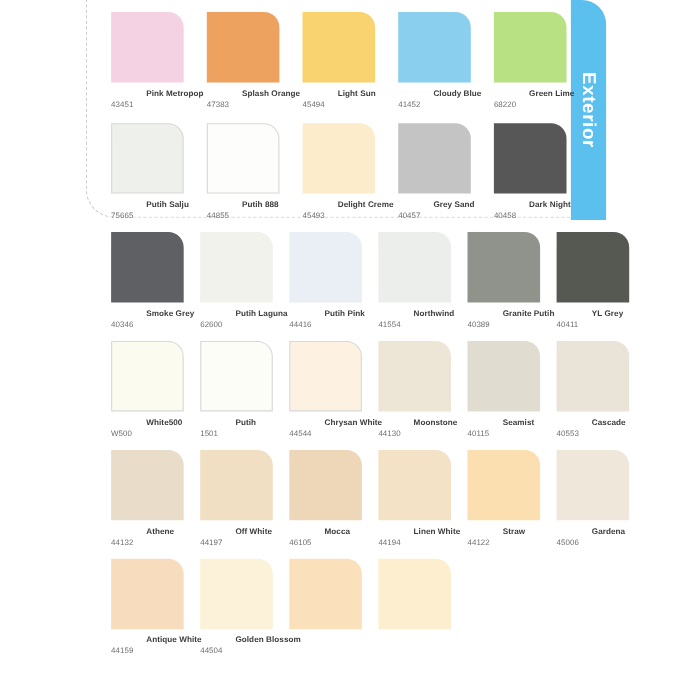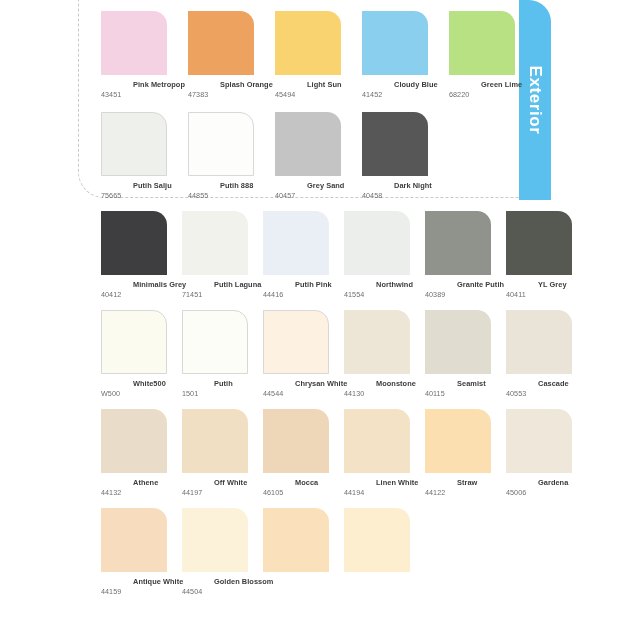--- a/index.html
+++ b/index.html
@@ -154,41 +154,46 @@
         <div class="chip outlined" style="background: rgb(238, 240, 236);"></div>
         <div class="chip-name">Putih Salju</div>
         <div class="chip-code">75665</div>
       </div>
       <div class="swatch-cell">
         <div class="chip outlined" style="background: rgb(253, 253, 251);"></div>
         <div class="chip-name">Putih 888</div>
         <div class="chip-code">44855</div>
       </div>
       <div class="swatch-cell">
+        <div class="chip" style="background: rgb(252, 236, 203);"></div>
+        <div class="chip-name">Delight Creme</div>
+        <div class="chip-code">45493</div>
+      </div>
+      <div class="swatch-cell">
         <div class="chip" style="background: rgb(196, 196, 196);"></div>
         <div class="chip-name">Grey Sand</div>
         <div class="chip-code">40457</div>
       </div>
       <div class="swatch-cell">
         <div class="chip" style="background: rgb(87, 87, 87);"></div>
         <div class="chip-name">Dark Night</div>
         <div class="chip-code">40458</div>
       </div>
     </div>
 
   <div class="grid" id="interior-grid">
       <div class="swatch-cell">
-        <div class="chip" style="background: rgb(62, 62, 64);"></div>
-        <div class="chip-name">Minimalis Grey</div>
-        <div class="chip-code">40412</div>
+        <div class="chip" style="background: rgb(94, 96, 99);"></div>
+        <div class="chip-name">Smoke Grey</div>
+        <div class="chip-code">40346</div>
       </div>
       <div class="swatch-cell">
         <div class="chip" style="background: rgb(241, 242, 236);"></div>
         <div class="chip-name">Putih Laguna</div>
-        <div class="chip-code">71451</div>
+        <div class="chip-code">62600</div>
       </div>
       <div class="swatch-cell">
         <div class="chip" style="background: rgb(234, 238, 245);"></div>
         <div class="chip-name">Putih Pink</div>
         <div class="chip-code">44416</div>
       </div>
       <div class="swatch-cell">
         <div class="chip" style="background: rgb(236, 238, 235);"></div>
         <div class="chip-name">Northwind</div>
         <div class="chip-code">41554</div>

